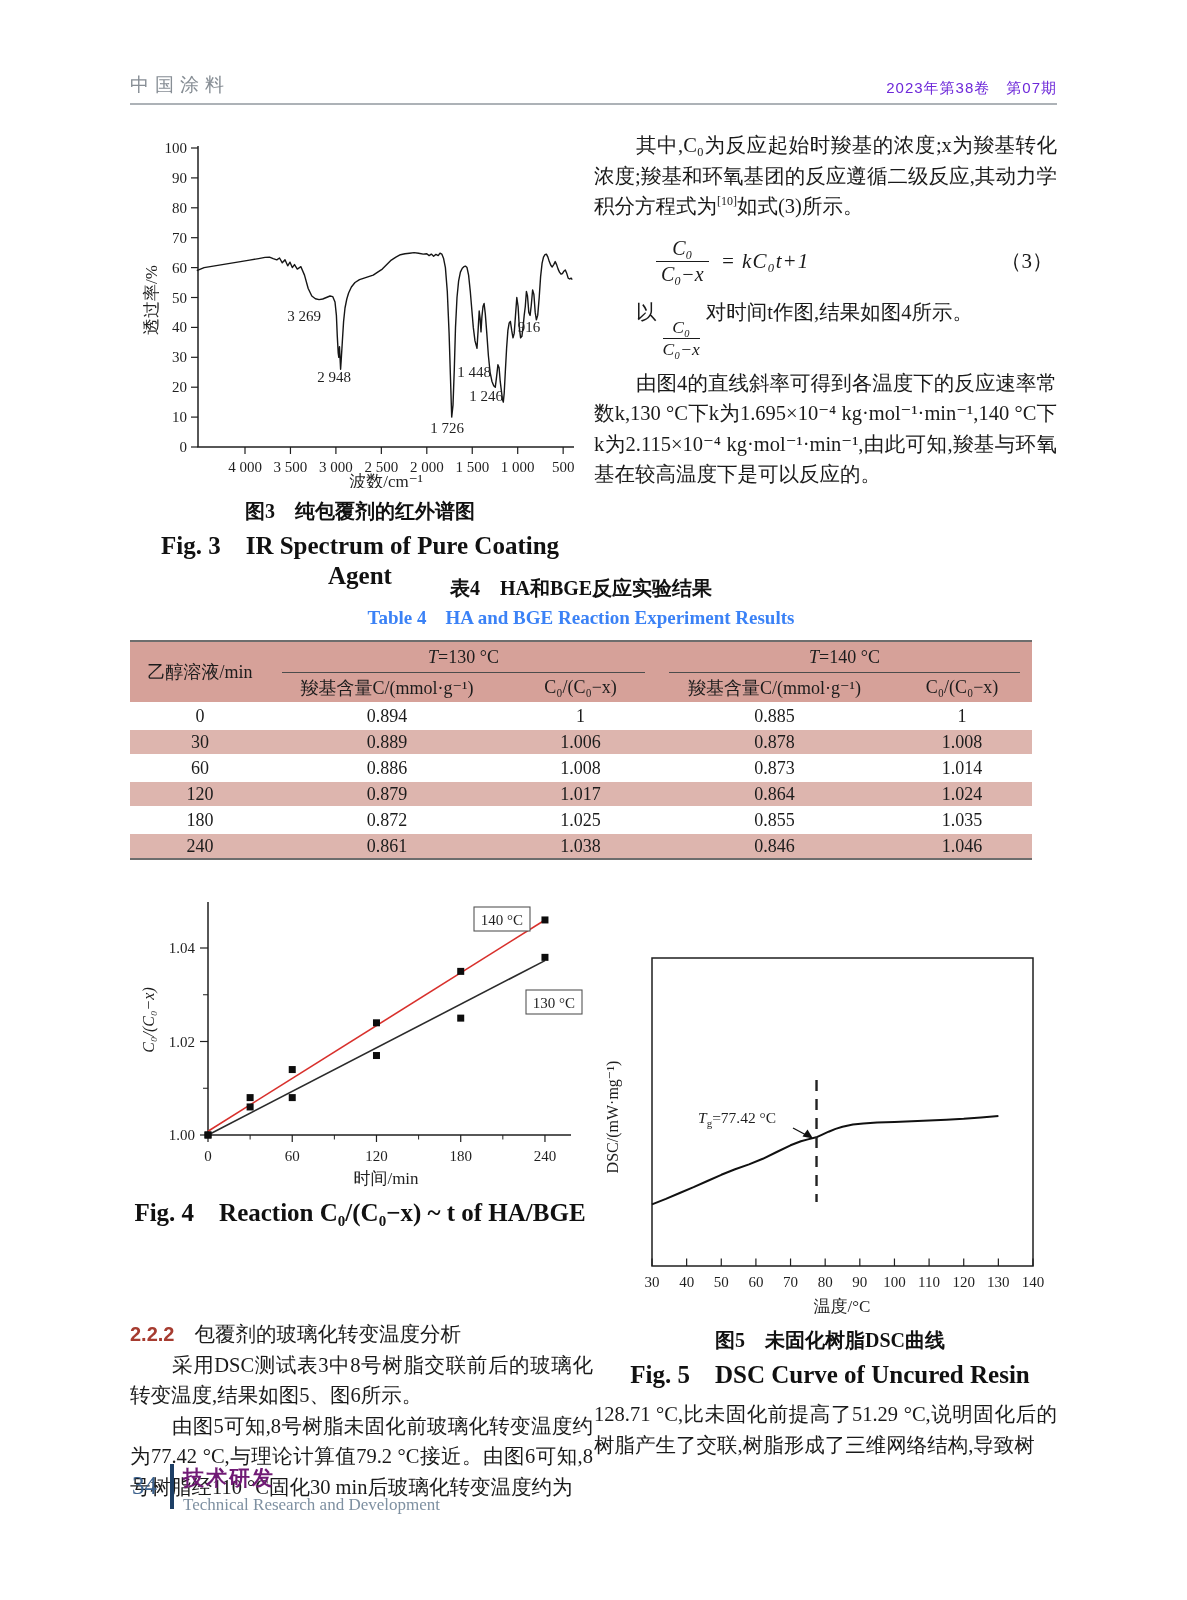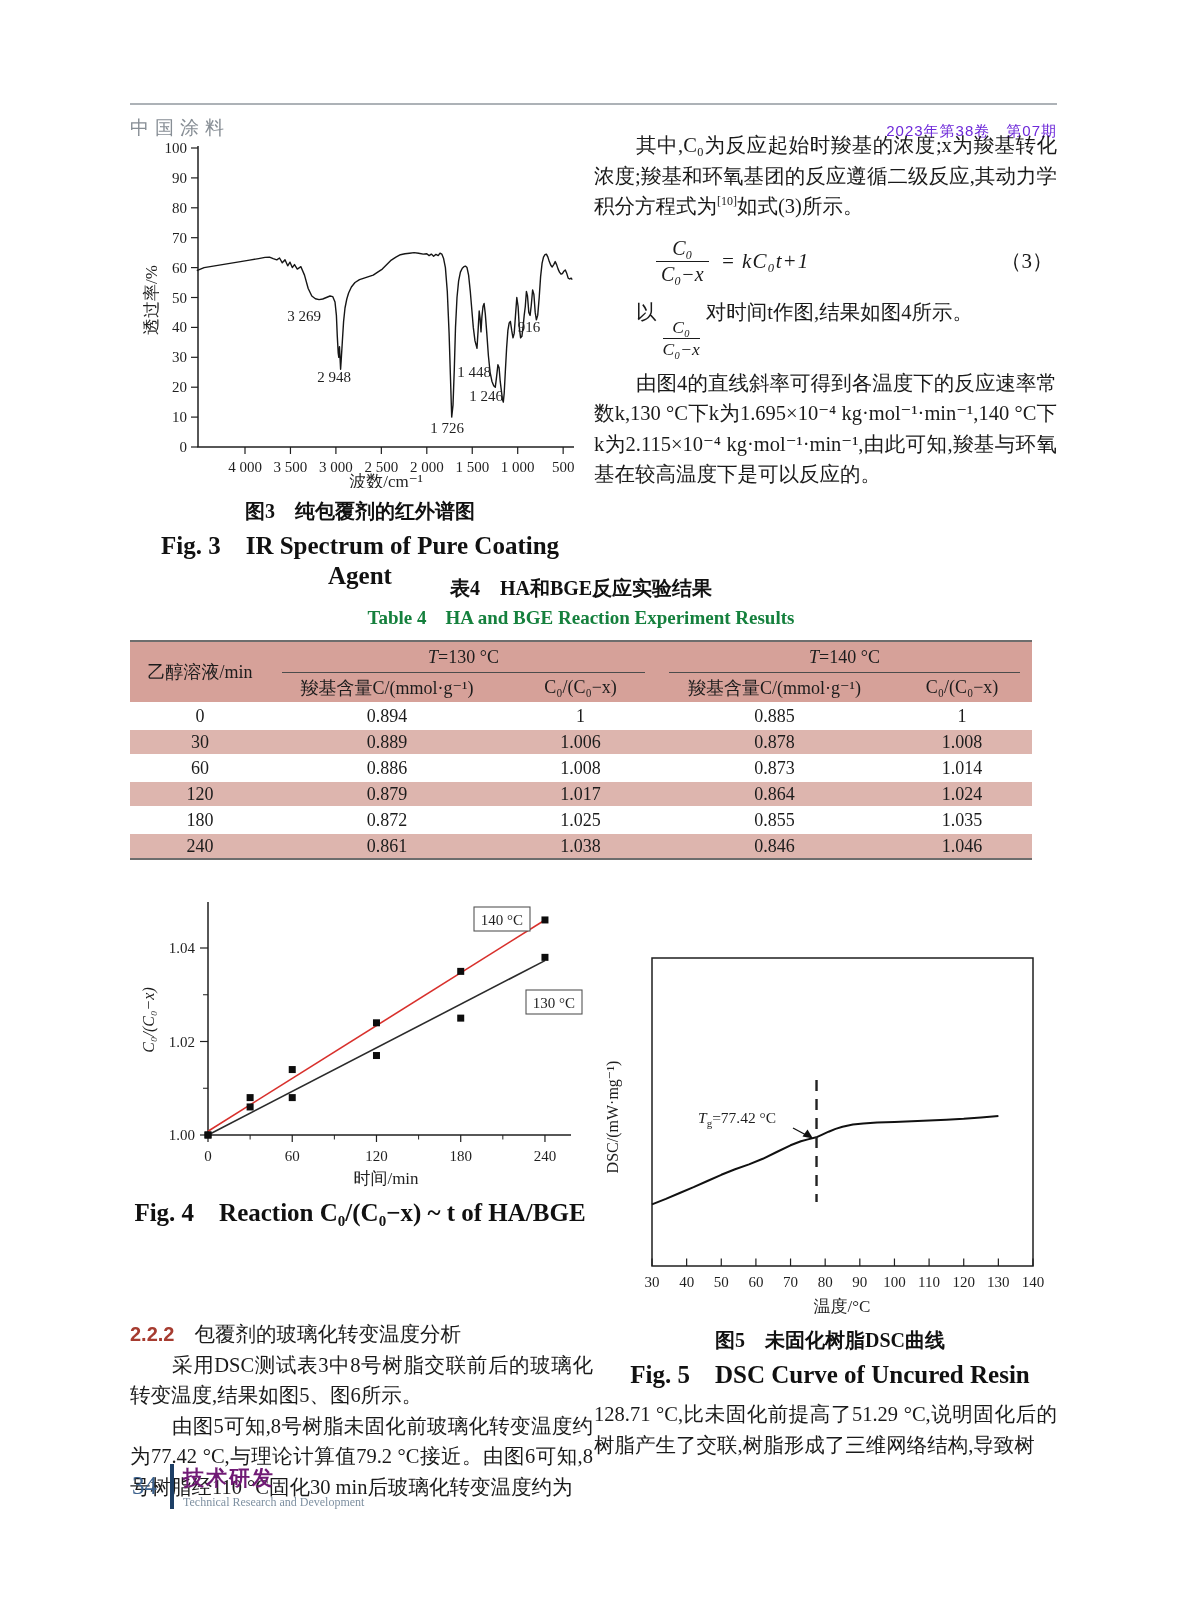--- a/index.html
+++ b/index.html
@@ -5,21 +5,21 @@
   * { margin:0; padding:0; box-sizing:border-box; }
   html,body { background:#ffffff; }
   .page {
     position:relative; width:1187px; height:1600px; background:#fff;
     font-family:"Liberation Serif","DejaVu Serif",serif; color:#1b1b1b; overflow:hidden;
   }
   
   .hdr { position:absolute; left:130px; top:72px; width:927px; display:flex;
          justify-content:space-between; align-items:flex-end;
          font-family:"Liberation Sans","DejaVu Sans",sans-serif; }
-  .hdr-left { font-size:19px; color:#878e95; letter-spacing:6px;margin-top:43px; }
+  .hdr-left { font-size:19px; color:#878e95; letter-spacing:6px; }
   .hdr-right { font-size:15px; color:#6d28d9; letter-spacing:1px; }
   .hdr-rule { position:absolute; left:130px; top:103px; width:927px; height:2px; background:#adb2b7; }
   
   .figblock { position:absolute; }
   svg text { font-family:"Liberation Serif","DejaVu Serif",serif; fill:#1f1f1f; }
   .capzh { text-align:center; font-weight:bold; font-size:20px; color:#111; margin-top:6px; }
   .capen { text-align:center; font-weight:bold; font-size:25px; color:#111; margin-top:4px;
            font-family:"Liberation Serif","DejaVu Serif",serif; }
   
   .col { position:absolute; width:463px; font-size:20.5px; line-height:30.5px;
@@ -34,42 +34,42 @@
   .frac .fnum { border-bottom:1.6px solid #1a1a1a; padding:0 5px; }
   .frac .fden { padding:0 5px; }
   .rhs { font-style:italic; margin-left:12px; letter-spacing:1px; }
   .eqnum { margin-left:auto; margin-right:4px; }
   .ifrac { display:inline-flex; flex-direction:column; text-align:center; font-style:italic;
            font-size:17.5px; line-height:1.2; vertical-align:-14px; margin:0 6px; }
   .ifrac .fnum { border-bottom:1.4px solid #1a1a1a; padding:0 4px; }
   
   .tbl-block { position:absolute; left:130px; top:575px; width:902px; }
   .tbl-t-zh { text-align:center; font-weight:bold; font-size:20px; color:#111; }
-  .tbl-t-en { text-align:center; font-weight:bold; font-size:19px; color:#15803d; margin-top:3px; }
+  .tbl-t-en { text-align:center; font-weight:bold; font-size:19px; color:#3b82f6; margin-top:3px; }
   table.t4 { width:902px; border-collapse:collapse; margin-top:9px;
              border-top:2.5px solid #6d6d6d; border-bottom:2.5px solid #6d6d6d;
              font-size:18px; color:#1c1c1c; }
   table.t4 th { background:#d6a199; font-weight:normal; text-align:center; }
   table.t4 thead tr.r1 th { height:32px; }
   table.t4 thead tr.r2 th { height:30px; }
   th.grp { position:relative; }
   .grp-line { position:absolute; left:12px; right:12px; bottom:0; height:1.4px; background:#4c4c4c; }
   table.t4 td { height:26px; text-align:center; border-top:2px solid #fff; }
   table.t4 tbody tr.alt td { background:#ddb5ae; }
   .it { font-style:italic; }
   
   .sec-num { color:#a63c30; font-weight:bold; font-family:"Liberation Sans","DejaVu Sans",sans-serif;
              margin-right:20px; font-size:20px; }
   
   .footer { position:absolute; left:132px; top:1464px; display:flex; align-items:flex-start; }
   .pageno { font-size:25px; color:#3c618c; margin-top:8px; }
   .fbar { width:4px; height:45px; background:#1d3f66; margin:0 9px 0 13px; }
   .ftit { font-size:21px; font-weight:bold; color:#701a75;
           font-family:"Liberation Sans","DejaVu Sans",sans-serif; letter-spacing:2px; }
-  .fsub { font-size:12px; color:#7e90a1; margin-top:3px; }
+  .fsub { font-size:17px; color:#7e90a1; margin-top:3px; }
 </style>
 </head>
 <body>
 
 <div class="page">
 
   <div class="hdr">
     <span class="hdr-left">中国涂料</span>
     <span class="hdr-right">2023年第38卷　第07期</span>
   </div>

